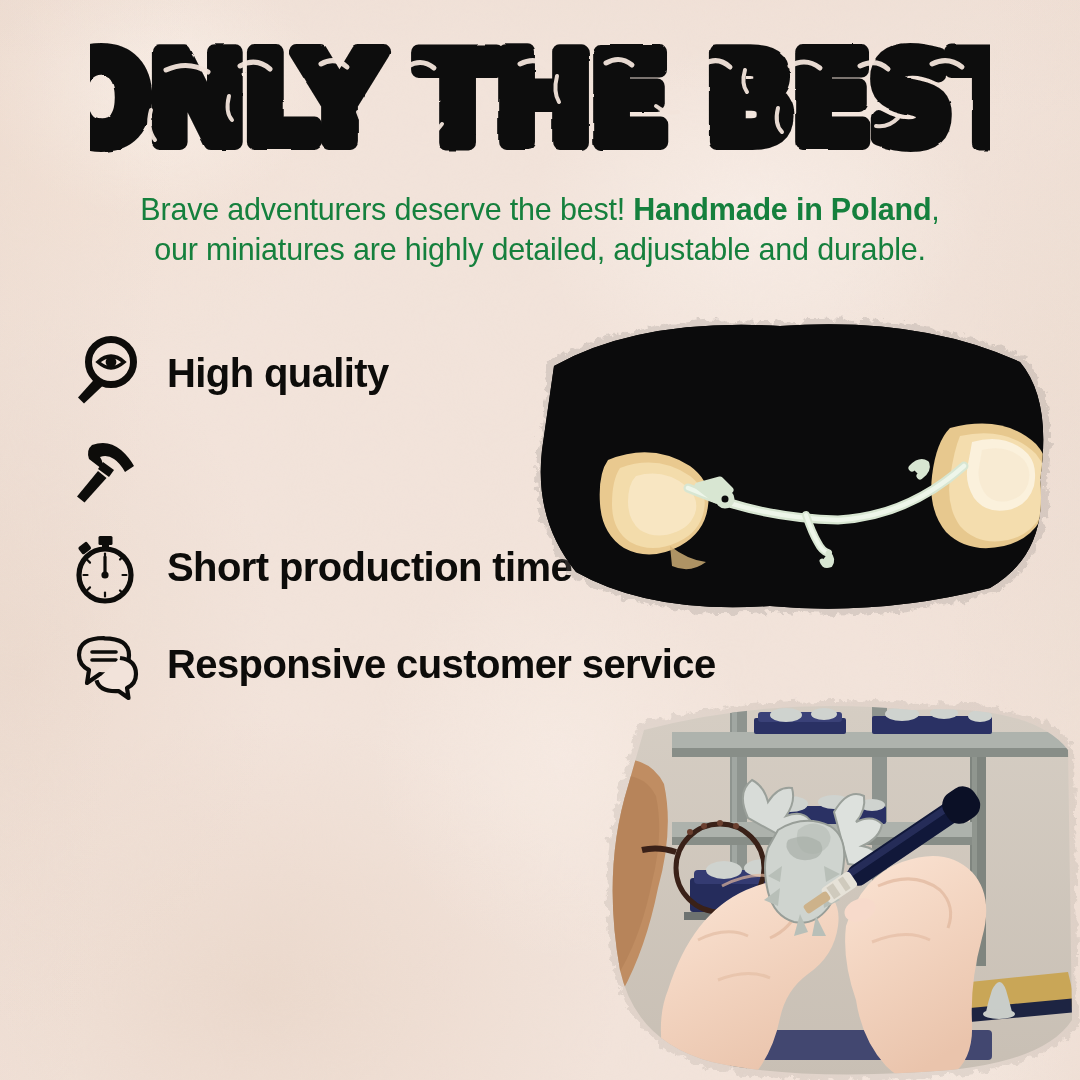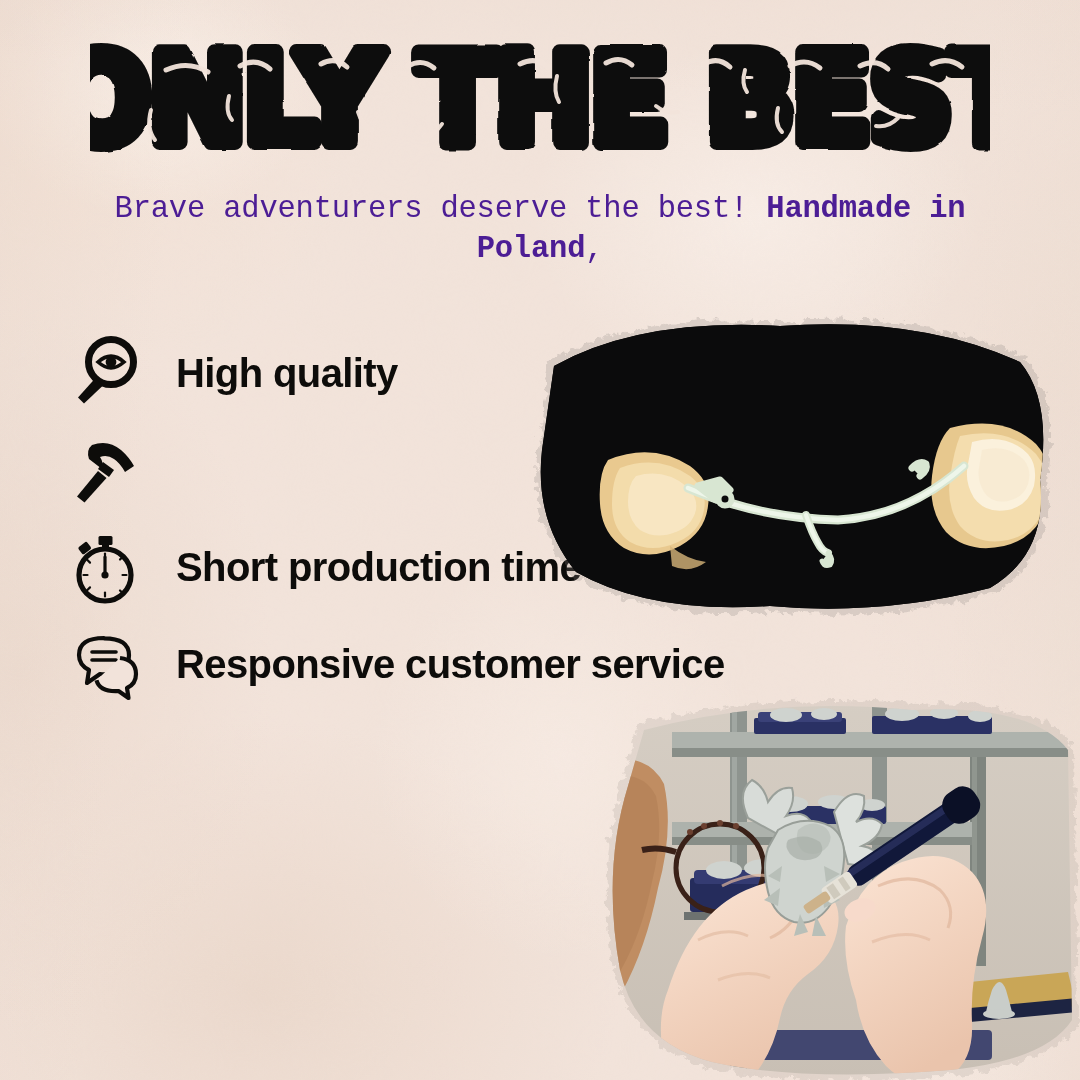--- a/index.html
+++ b/index.html
@@ -57,22 +57,22 @@
   .headline-svg { display:block; margin:0 auto; }
 
   
   .subtitle {
     position:absolute;
     left:60px; right:60px; top:190px;
     text-align:center;
     font-size:30.5px;
     line-height:1.30;
     letter-spacing:-0.2px;
-    color:#4c1d95;
-    font-family:Liberation Mono, monospace;
+    color:#15803d;
+    font-family:Liberation Sans, sans-serif;
   }
   .subtitle b { font-weight:700; }
 
   
   .features {
     position:absolute;
     left:62px; top:325px;
     width:780px;
   }
   .feature {
@@ -88,21 +88,21 @@
     align-items:center;
     justify-content:center;
   }
   .feature .ico svg { display:block; }
   .feature .lbl {
     font-size:40px;
     font-weight:700;
     letter-spacing:-0.6px;
     color:#0d0c0a;
     white-space:nowrap;
-    margin-left:28px;
+    margin-left:19px;
   }
 
   
   .photo {
     position:absolute;
     overflow:hidden;
   }
   .photo .inner {
     position:absolute; inset:0;
   }
@@ -170,20 +170,21 @@
         <path d="M688 72 q-4 16 4 24" stroke-width="4"></path>
         <path d="M770 30 q16 -8 28 3" stroke-width="5"></path>
         <path d="M808 82 q-10 10 -22 8" stroke-width="4"></path>
         <path d="M842 28 q16 -8 30 3" stroke-width="5"></path>
       </g>
     </svg>
   </div>
 
   <div class="subtitle">
     <div><span>Brave adventurers deserve the best! </span><b>Handmade in Poland</b><span>,</span></div>
+    <div>our miniatures are highly detailed, adjustable and durable.</div>
   </div>
 
   <div class="features">
 
     <div class="feature">
       <span class="ico">
         <svg width="80" height="80" viewBox="0 0 80 80">
           <circle cx="46" cy="28" r="22.5" fill="none" stroke="#0d0c0a" stroke-width="7"></circle>
           <path d="M30.5 44 L13 63.5 L19 69.5 L38 51.5 Z" fill="#0d0c0a"></path>
           <path d="M33 28 q13 -11.5 26 0 q-13 11.5 -26 0 Z" fill="none" stroke="#0d0c0a" stroke-width="3.6"></path>

